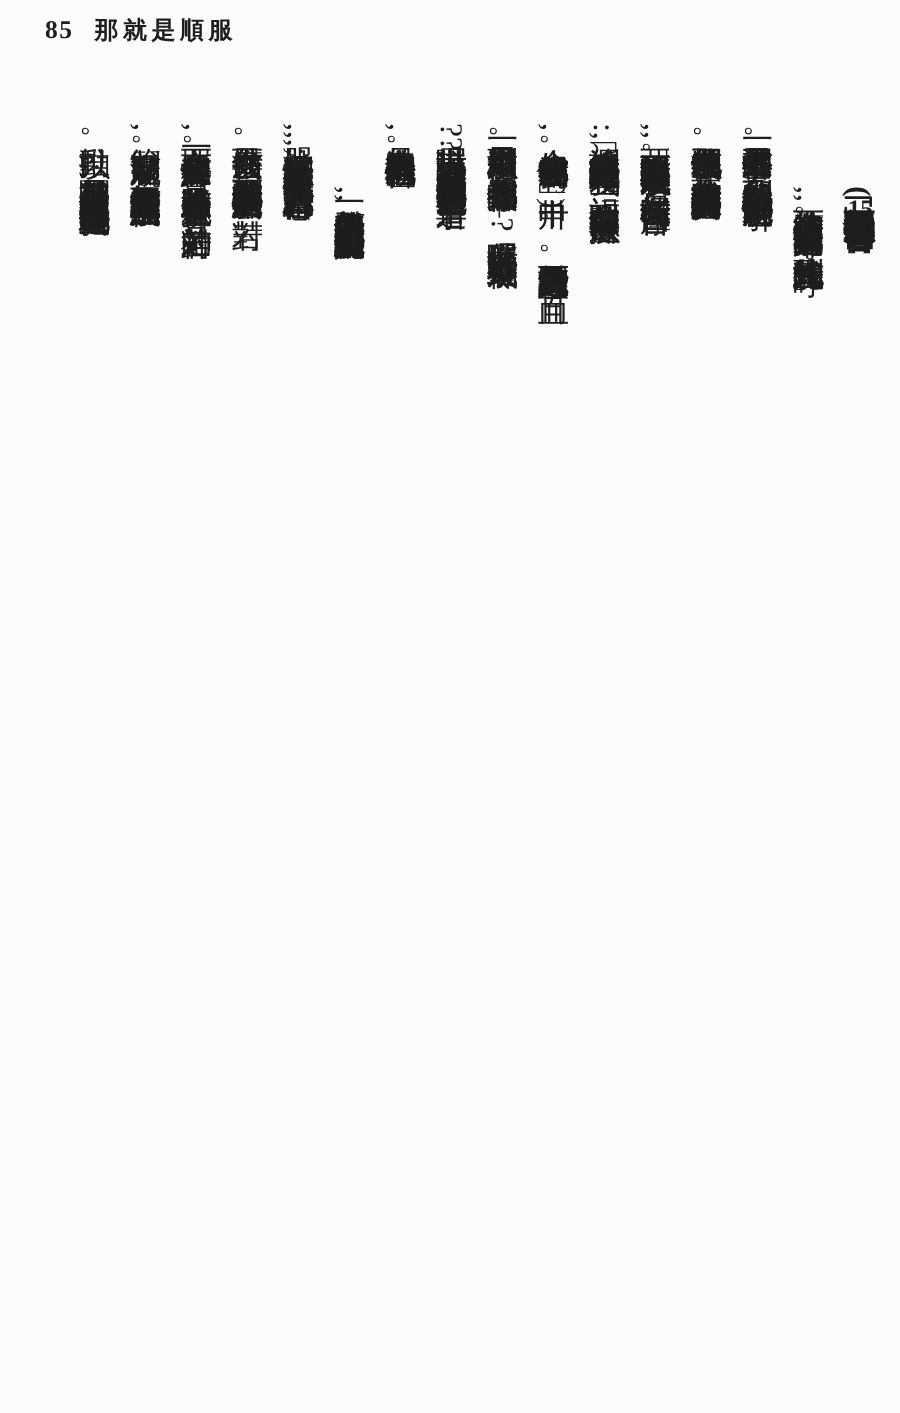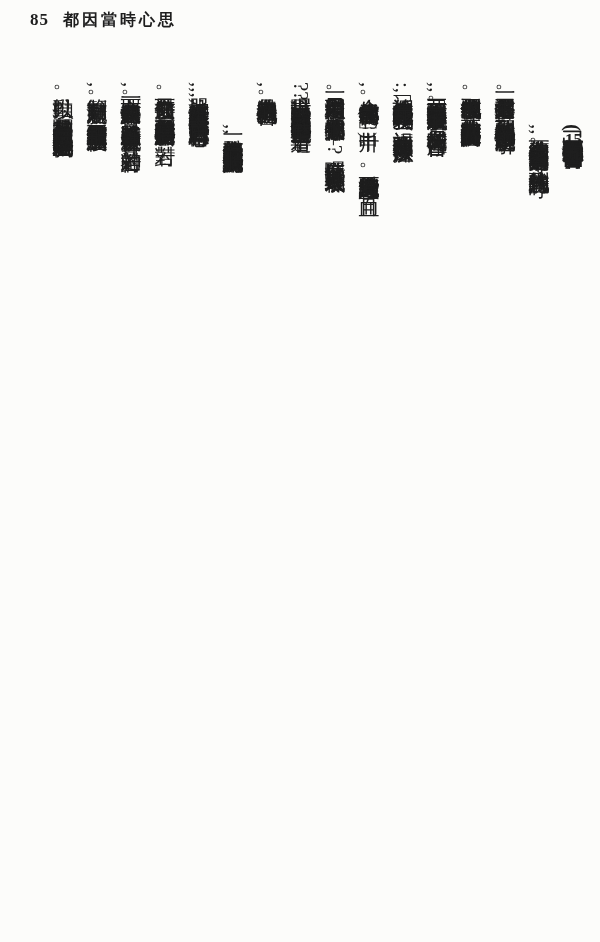--- a/index.html
+++ b/index.html
@@ -34,21 +34,21 @@
   .col.title{font-weight:700;}
   .tcy{text-combine-upright:all;-webkit-text-combine:horizontal;font-size:0.8em;}
 </style>
 </head>
 <body>
 
 <div class="page">
 
   <header class="running-head">
     <span class="page-num">85</span>
-    <span class="head-title">都因當時心思</span>
+    <span class="head-title">那就是順服</span>
   </header>
 
   <main class="body-text">
     <p class="col title">　　㈥「今日就可以選擇所要事奉的」(書廿四<span class="tcy">15</span>)。</p>
     <p class="col">　　在舊約的律法下,這個或相等於這個的,乃是最常見的引導。一直到施洗約翰時代,呼</p>
     <p class="col">召人信基督還不是一件尋常的事。凡來到他那兒的,他都為他們施洗,也就是悔改的洗,引</p>
     <p class="col">導他們相信那位在他以後要來的。在約書亞時代,這節經文比說要信那位將來要到的彌賽</p>
     <p class="col">亞,更容易為百姓所瞭解,就是「今日就可以選擇所要事奉的」。在另一個時機,摩西曾告</p>
     <p class="col">訴他們說:「我今日呼天喚地向你作見證,我將生死、禍福,陳明在你面前,所以你要揀選</p>
     <p class="col">生命,使你和你的後裔都得存活。」(申卅<span class="tcy">19</span>)。這個引導實能適應這些百姓的知識。而且</p>

